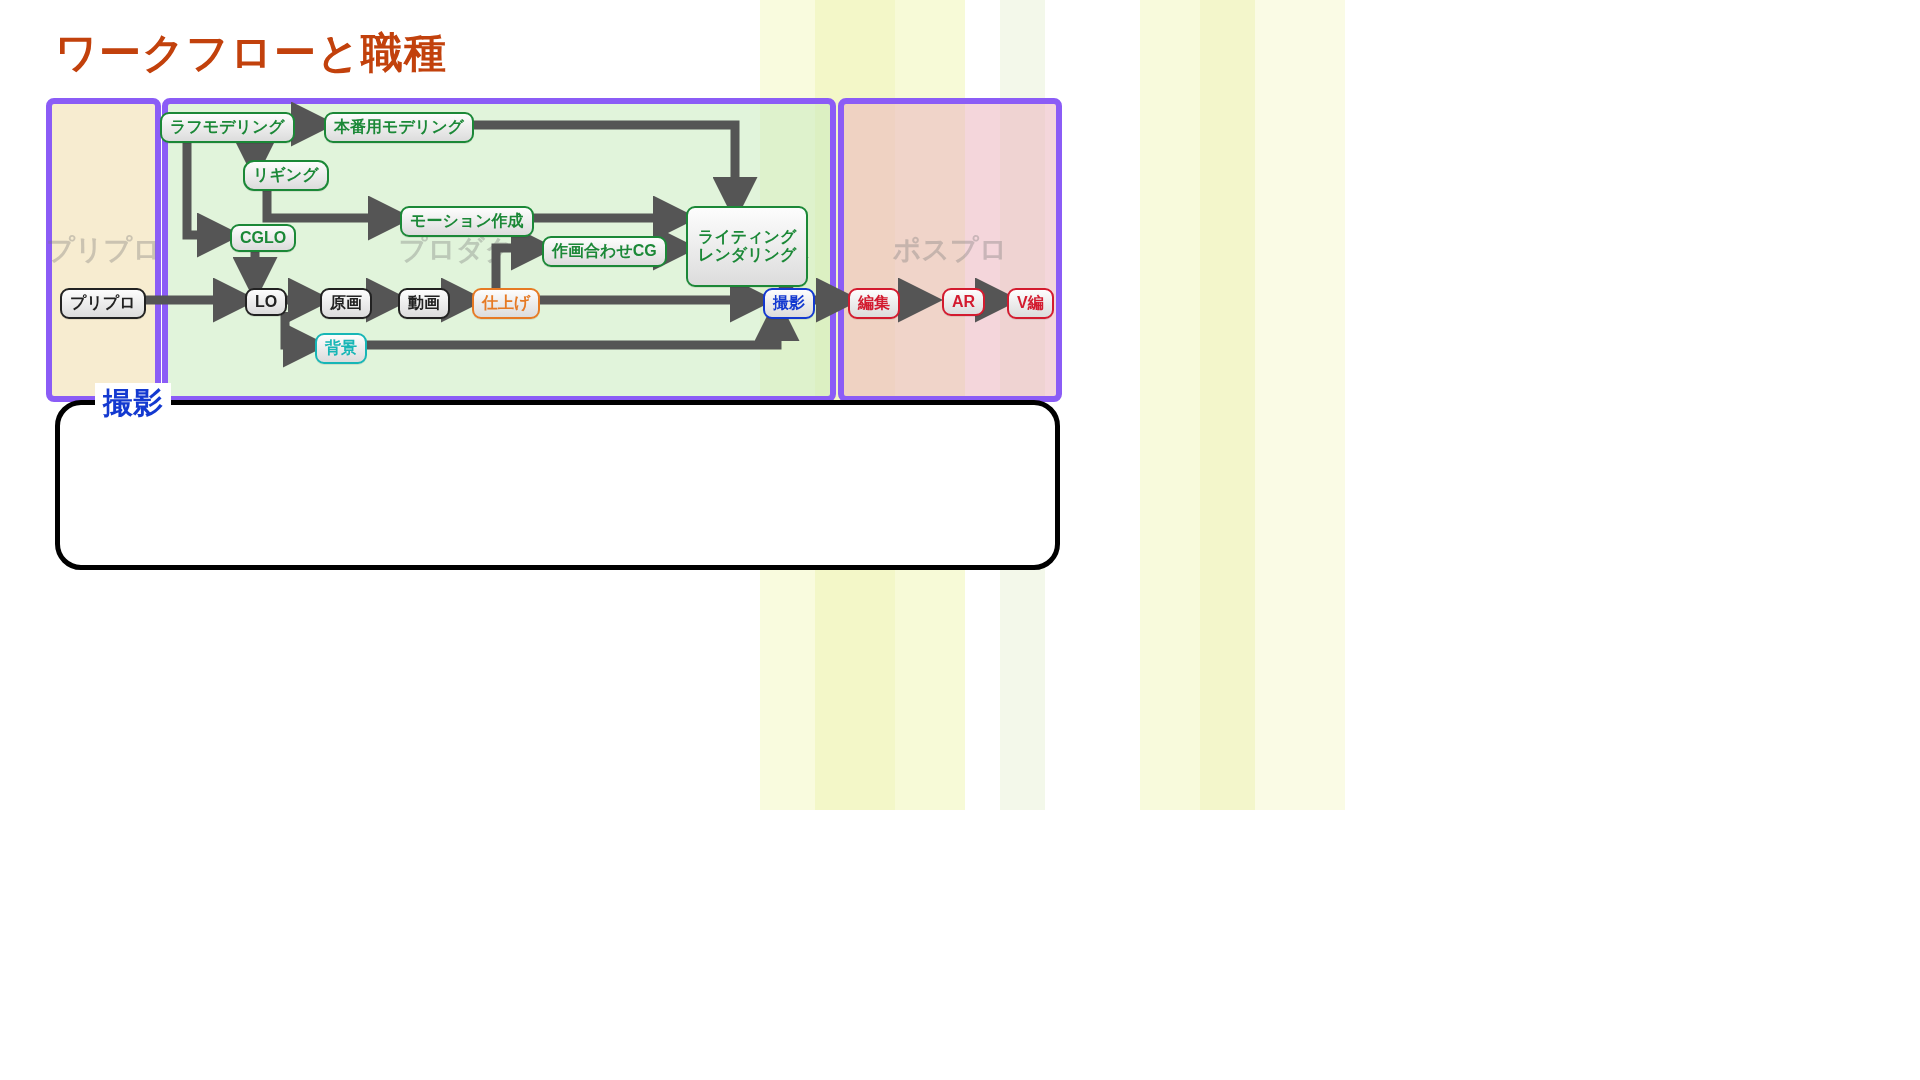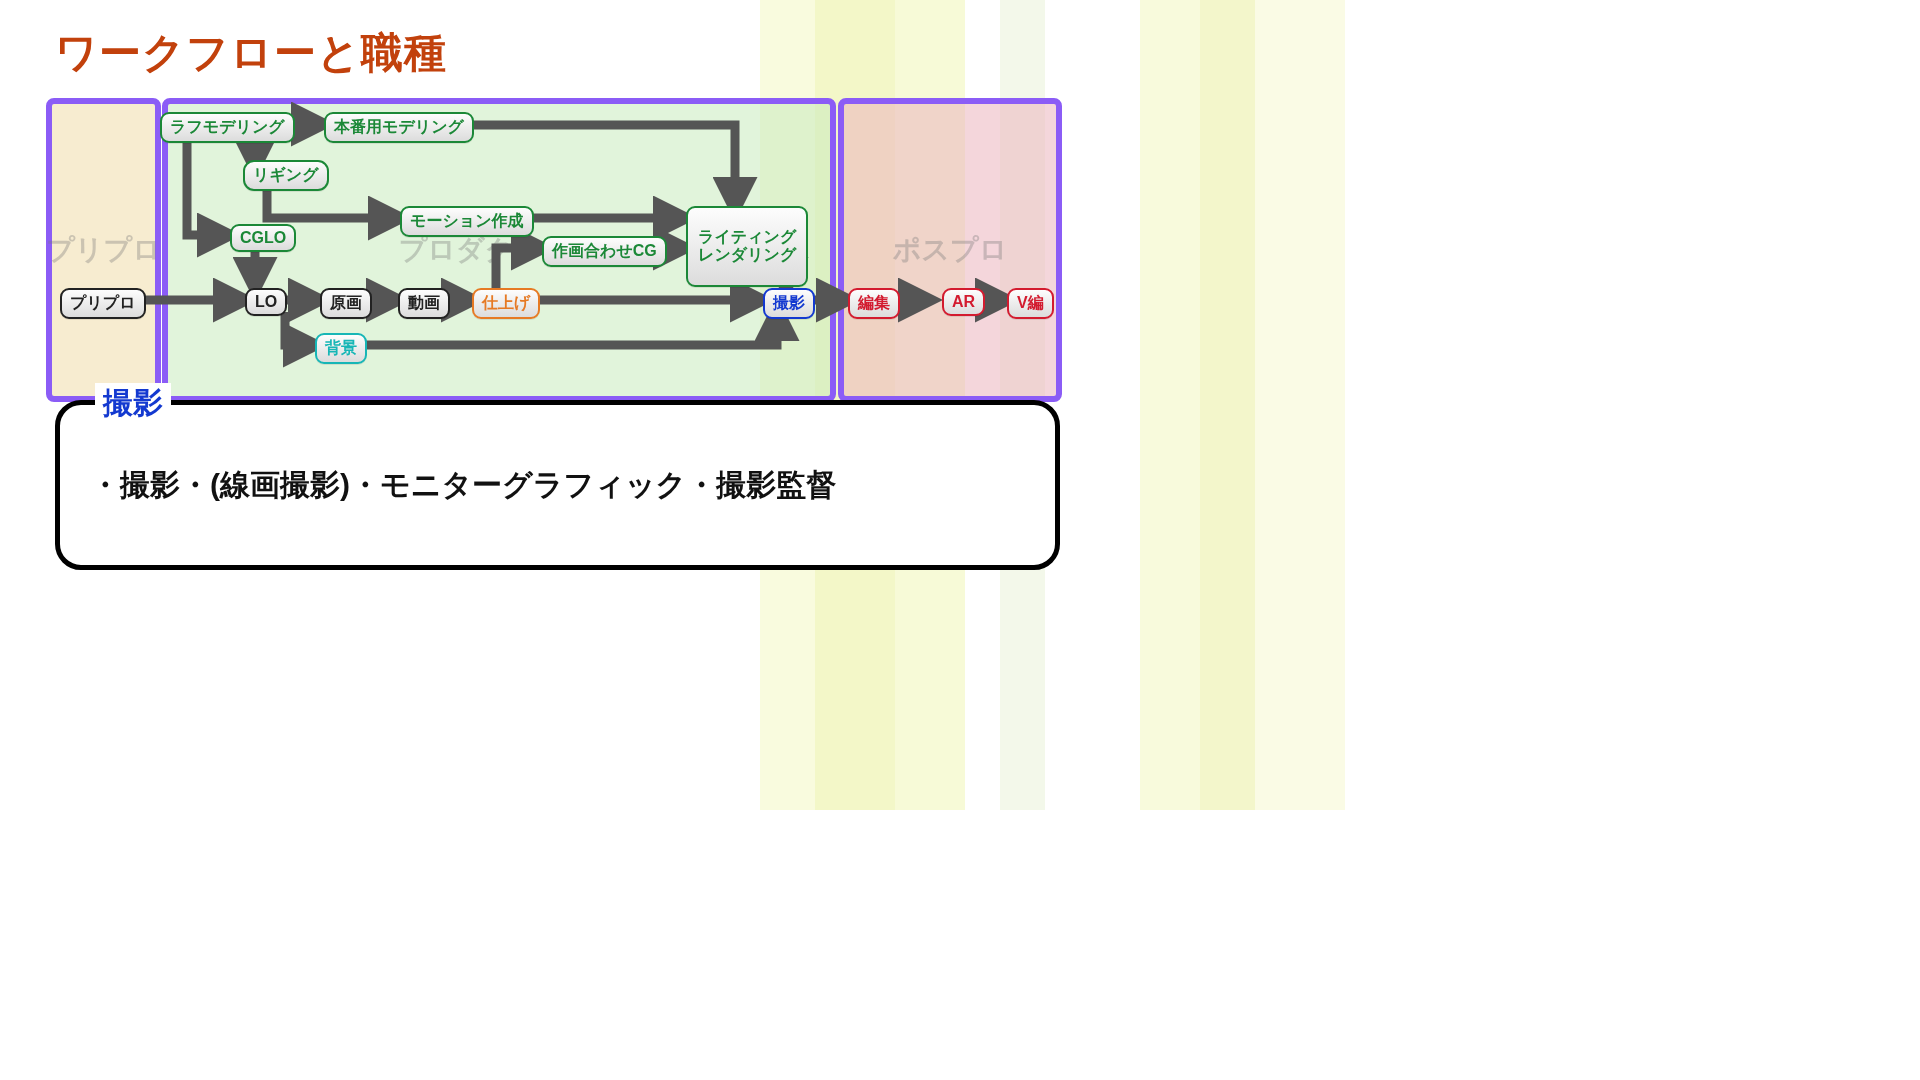--- a/index.html
+++ b/index.html
@@ -166,14 +166,13 @@
 <div class="node b-green" style="left:542px; top:236px;">作画合わせCG</div>
 <div class="node b-green two-line" style="left:686px; top:206px; white-space:pre;">ライティング
 レンダリング</div>
 <div class="node b-blue" style="left:763px; top:288px;">撮影</div>
 <div class="node b-red" style="left:848px; top:288px;">編集</div>
 <div class="node b-red" style="left:930px; top:288px;margin-left:12px;">AR</div>
 <div class="node b-red" style="left:1007px; top:288px;">V編</div>
 
 <div class="callout">
   <div class="callout-title">撮影</div>
-  <div class="callout-body">・撮影・(線画撮影)・モニターグラフィック・撮影監督</div>
 </div>
 
 </body></html>

